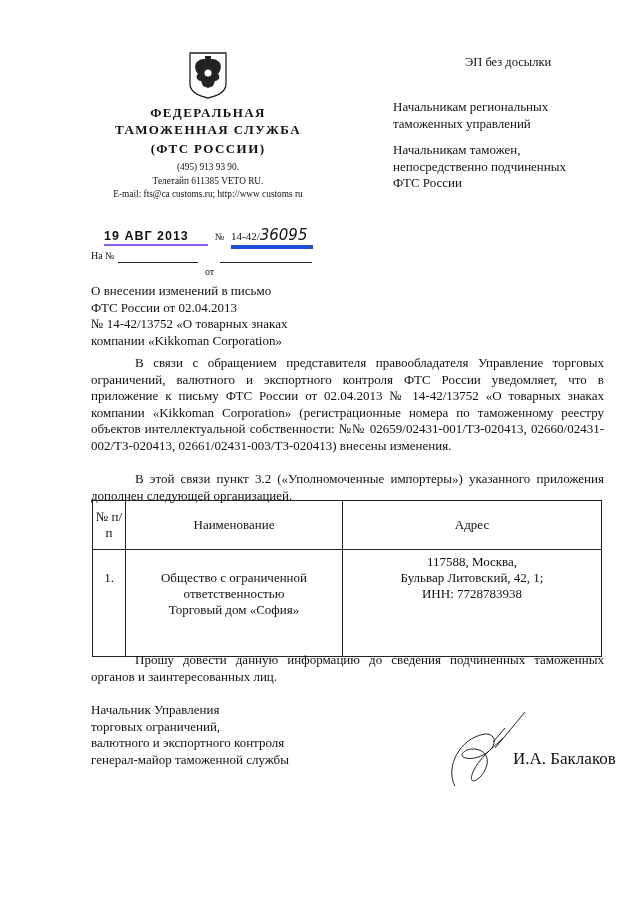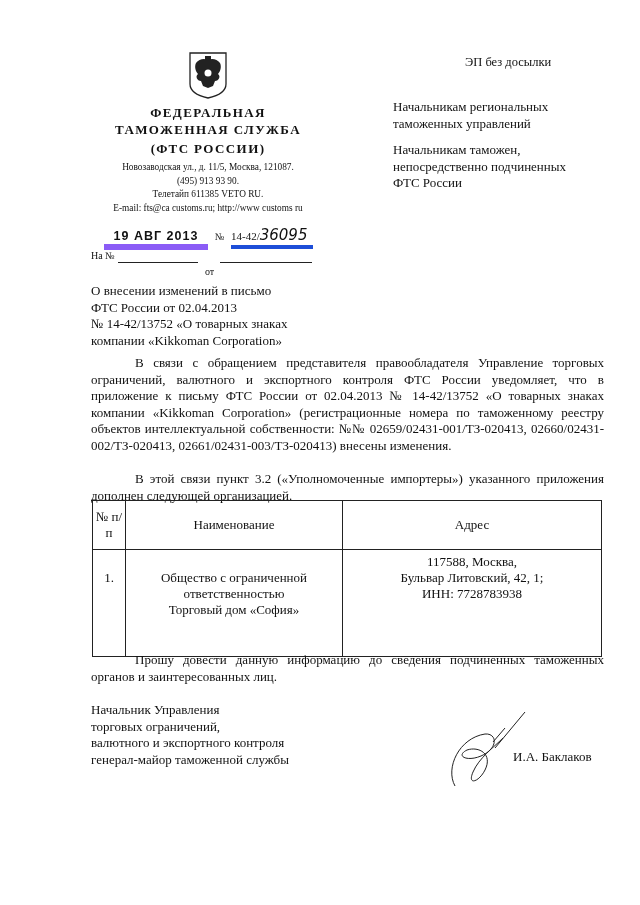--- a/index.html
+++ b/index.html
@@ -12,22 +12,22 @@
   .lh-title { left: 92px; width: 232px; text-align: center; font-weight: bold;
               font-size: 13px; letter-spacing: 1.4px; line-height: 18px; }
   #lh-t1 { top: 104px; }
   #lh-t2 { top: 121px; }
   #lh-t3 { top: 140px; }
   .lh-addr { left: 86px; width: 244px; text-align: center; font-size: 9.3px; line-height: 13.5px; }
   #lh-addr { top: 161px; }
 
   
   #reg-date { left: 104px; top: 228px; width: 104px; font-family: "Liberation Sans", sans-serif;
-              font-size: 12.5px; font-weight: bold; letter-spacing: 1px; text-align: center;
-              border-bottom: 6px solid #8b5cf6; line-height: 16px; }
+              font-size: 12.5px; font-weight: bold; letter-spacing: 1px; text-align: left;
+              border-bottom: 2px solid #8b5cf6; line-height: 16px; }
   #reg-num-label { left: 215px; top: 231px; font-size: 10px; }
   #reg-num { left: 231px; top: 226px; width: 82px; border-bottom: 4px solid #1d4ed8; line-height: 18px;
              font-size: 11px; white-space: nowrap; }
   #reg-num .hand { font-family: "DejaVu Sans", sans-serif; font-style: italic; font-size: 15px; }
   #ref-label { left: 91px; top: 250px; font-size: 10px; }
   #ref-line1 { left: 118px; top: 262px; width: 80px; border-bottom: 1px solid #222; }
   #ref-ot { left: 205px; top: 250px; font-size: 10px; margin-top: 16px; }
   #ref-line2 { left: 220px; top: 262px; width: 92px; border-bottom: 1px solid #222; }
 
   
@@ -53,36 +53,35 @@
   #org-table .c1 { width: 30px; margin-top: 20px; }
   #org-table .c2 { width: 214px; }
   #org-table td.mid { vertical-align: top; padding-top: 20px; }
 
   
   #para3 { top: 652px; }
 
   
   #sig-title { left: 91px; top: 702px; font-size: 13px; line-height: 16.5px; }
   #sig-graphic { left: 445px; top: 708px; width: 82px; height: 82px; }
-  #sig-name { left: 513px; top: 749px; font-size: 13px; text-align: right; }
+  #sig-name { left: 513px; top: 749px; font-size: 17px; text-align: right; }
 </style>
 </head>
 <body>
 
 <svg id="emblem" class="abs" viewBox="0 0 44 50">
   <path d="M4 3 H40 V34 Q40 44 22 48 Q4 44 4 34 Z" fill="none" stroke="#222" stroke-width="1.3"></path>
   <path d="M22 10 C18 8 13 9 10 13 C8 17 10 22 12 24 C9 26 11 31 15 31 L17 36 L22 38 L27 36 L29 31 C33 31 35 26 32 24 C34 22 36 17 34 13 C31 9 26 8 22 10 Z" fill="#222"></path>
   <circle cx="22" cy="23" r="3.5" fill="#fff"></circle>
   <rect x="19" y="6" width="6" height="4" fill="#222"></rect>
 </svg>
 <div id="lh-t1" class="abs lh-title">ФЕДЕРАЛЬНАЯ</div>
 <div id="lh-t2" class="abs lh-title">ТАМОЖЕННАЯ СЛУЖБА</div>
 <div id="lh-t3" class="abs lh-title">(ФТС РОССИИ)</div>
 <div id="lh-addr" class="abs lh-addr">
-  <div>Новозаводская ул., д. 11/5, Москва, 121087.</div>
   <div>(495) 913 93 90.</div>
   <div>Телетайп 611385 VETO RU.</div>
   <div>E-mail: fts@ca customs.ru; http://www customs ru</div>
 </div>
 
 <div id="reg-date" class="abs">19 АВГ 2013</div>
 <div id="reg-num-label" class="abs">№</div>
 <div id="reg-num" class="abs"><span>14-42/</span><span class="hand">36095</span></div>
 <div id="ref-label" class="abs">На №</div>
 <div id="ref-line1" class="abs"></div>

